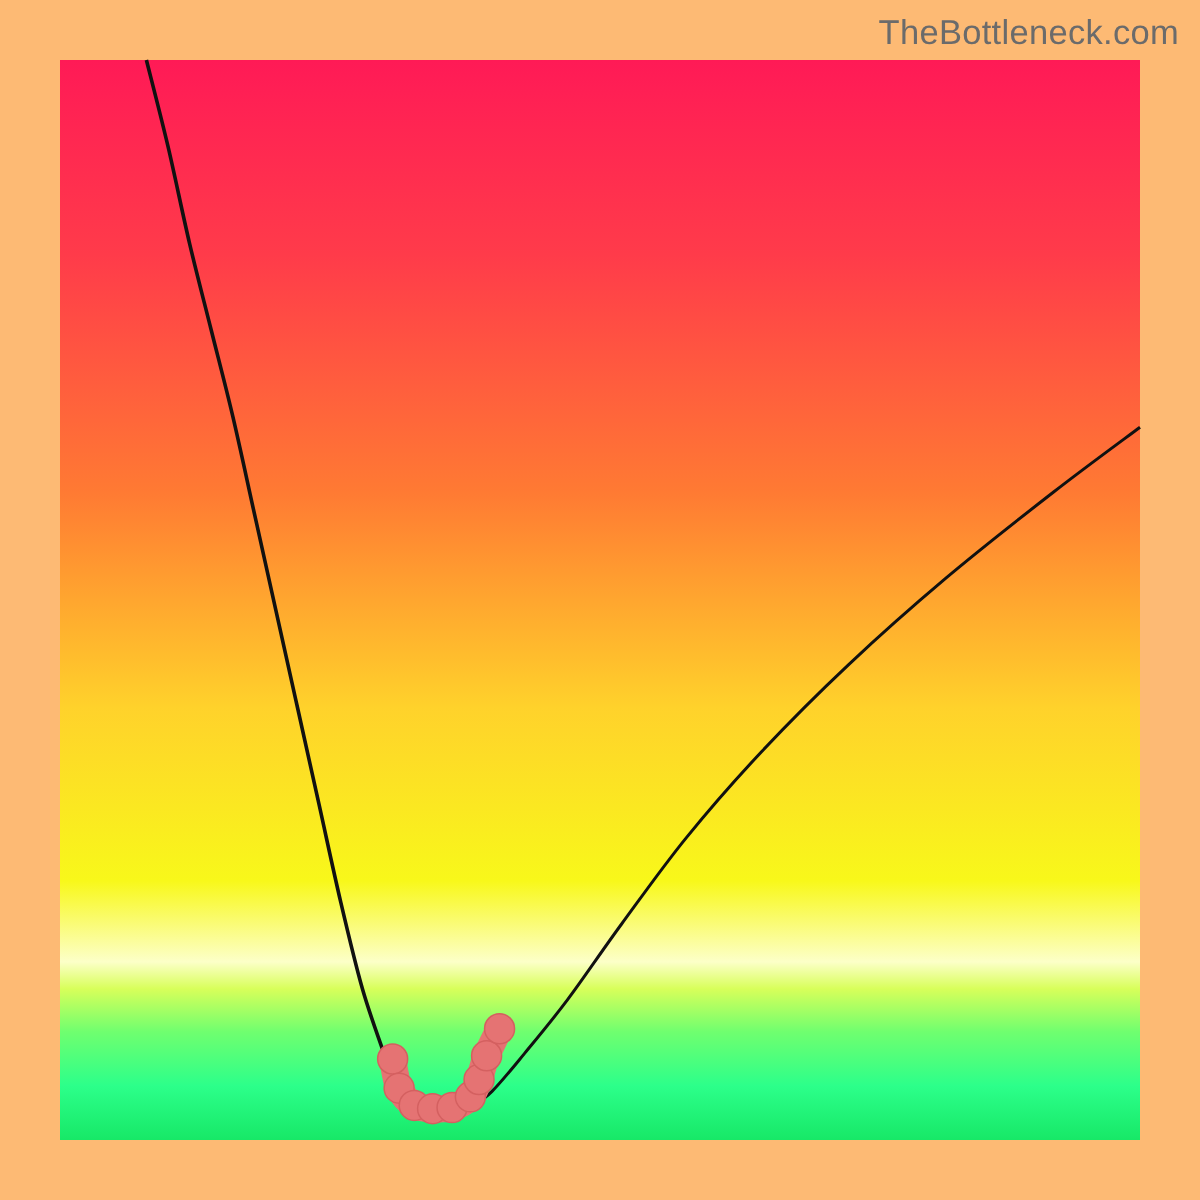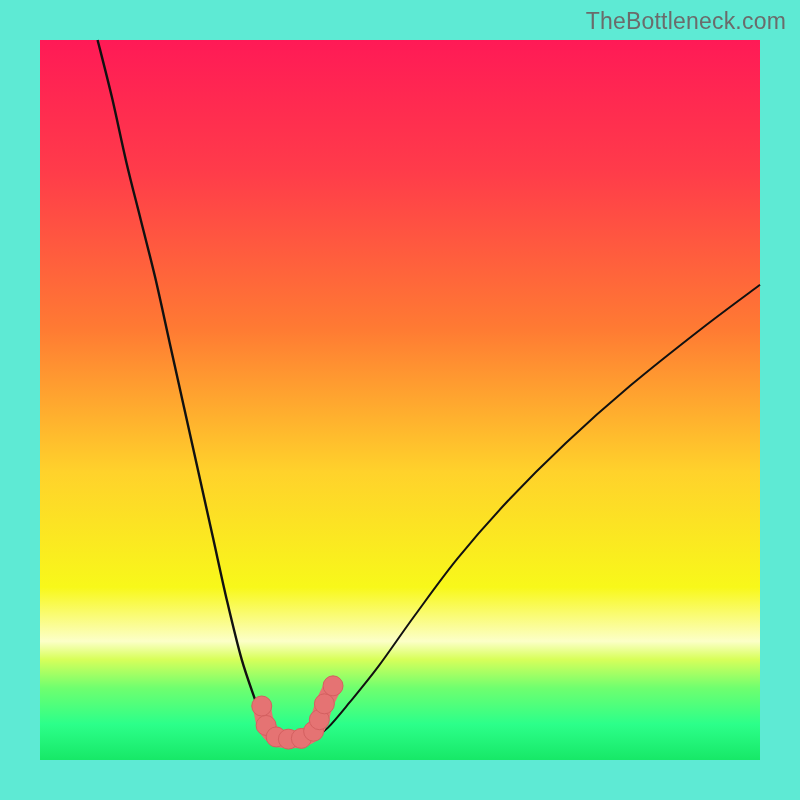--- a/index.html
+++ b/index.html
@@ -10,21 +10,21 @@
     background: #000;
     overflow: hidden;
     font-family: Arial, Helvetica, sans-serif;
   }
   .frame {
     position: absolute;
     left: 0;
     top: 0;
     width: 800px;
     height: 800px;
-    background: #5eead4;
+    background: #fdba74;
   }
   .plot-area {
     position: absolute;
     left: 40px;
     top: 40px;
     width: 720px;
     height: 720px;
     
   }
   .watermark {

